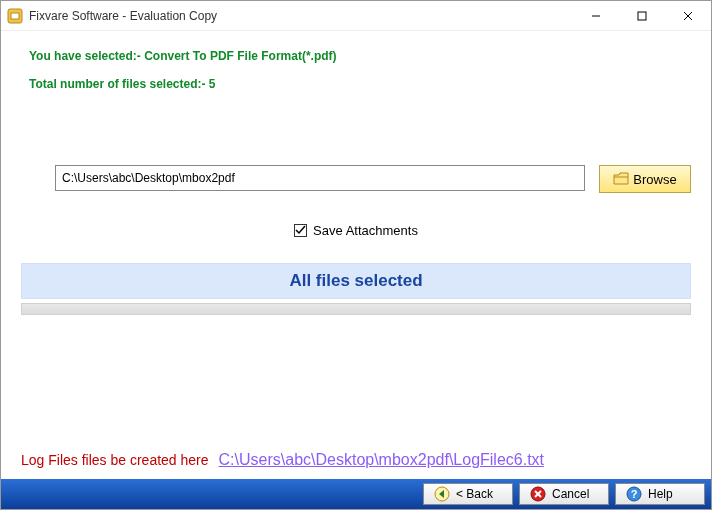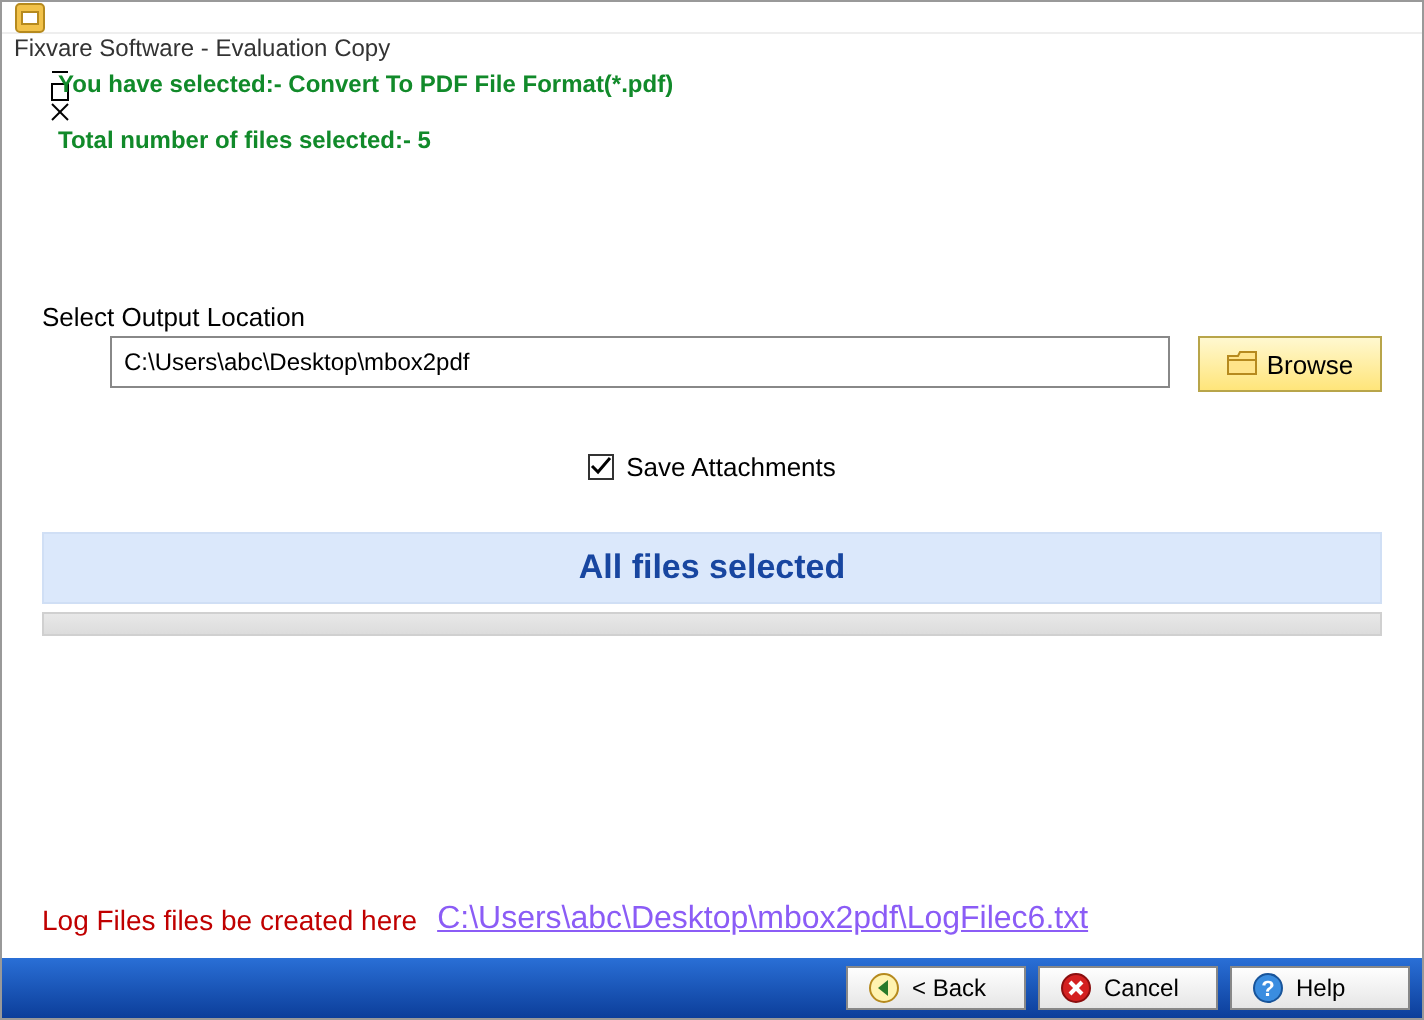--- a/index.html
+++ b/index.html
@@ -1,19 +1,19 @@
 <!DOCTYPE html>
 <html><head>
 <meta charset="utf-8">
 <style>
   * { box-sizing: border-box; }
   body { margin: 0; font-family: "Segoe UI", Tahoma, sans-serif; font-size: 12px; background: #fff; }
   .window { width: 712px; height: 510px; border: 1px solid #999; background: #fff; display: flex; flex-direction: column; }
 
-  .titlebar { height: 16px; background: #fff; display: flex; align-items: flex-start; padding: 0 0 0 6px; border-bottom: 1px solid #eee; flex-direction: column; }
+  .titlebar { height: 30px; background: #fff; display: flex; align-items: center; padding: 0 0 0 6px; border-bottom: 1px solid #eee; }
   .titlebar .icon { width: 16px; height: 16px; margin-right: 6px; display: flex; align-items: center; justify-content: center; }
   .titlebar .title { flex: 1; color: #333; font-size: 12px; }
   .tb-btn { width: 46px; height: 100%; display: flex; align-items: center; justify-content: center; font-size: 14px; color: #333; cursor: default; }
 
   .content { flex: 1; padding: 10px 20px 4px 20px; position: relative; }
 
   .green-line { color: #118a2a; font-weight: bold; font-size: 12px; margin: 8px 0 4px 8px; }
   .green-line + .green-line { margin-top: 14px; }
 
   .section-gap { height: 70px; }
@@ -77,21 +77,20 @@
     </div>
   </div>
 
   <div class="content">
 
     <div class="green-line">You have selected:- Convert To PDF File Format(*.pdf)</div>
     <div class="green-line">Total number of files selected:- 5</div>
 
     <div class="section-gap"></div>
 
-    <div class="label">Select Output Location</div>
     <div class="out-row">
       <input class="textbox" type="text" value="C:\Users\abc\Desktop\mbox2pdf" style="">
       <div class="browse-btn">
         <span>
           <svg width="16" height="14" viewBox="0 0 16 14">
               <path d="M1 3 L6 3 L7 1 L15 1 L15 12 L1 12 Z" fill="#ffe48a" stroke="#b68a1e"></path>
               <path d="M1 5 L15 5" stroke="#b68a1e"></path>
             </svg>
         </span>
         <span>Browse</span>

